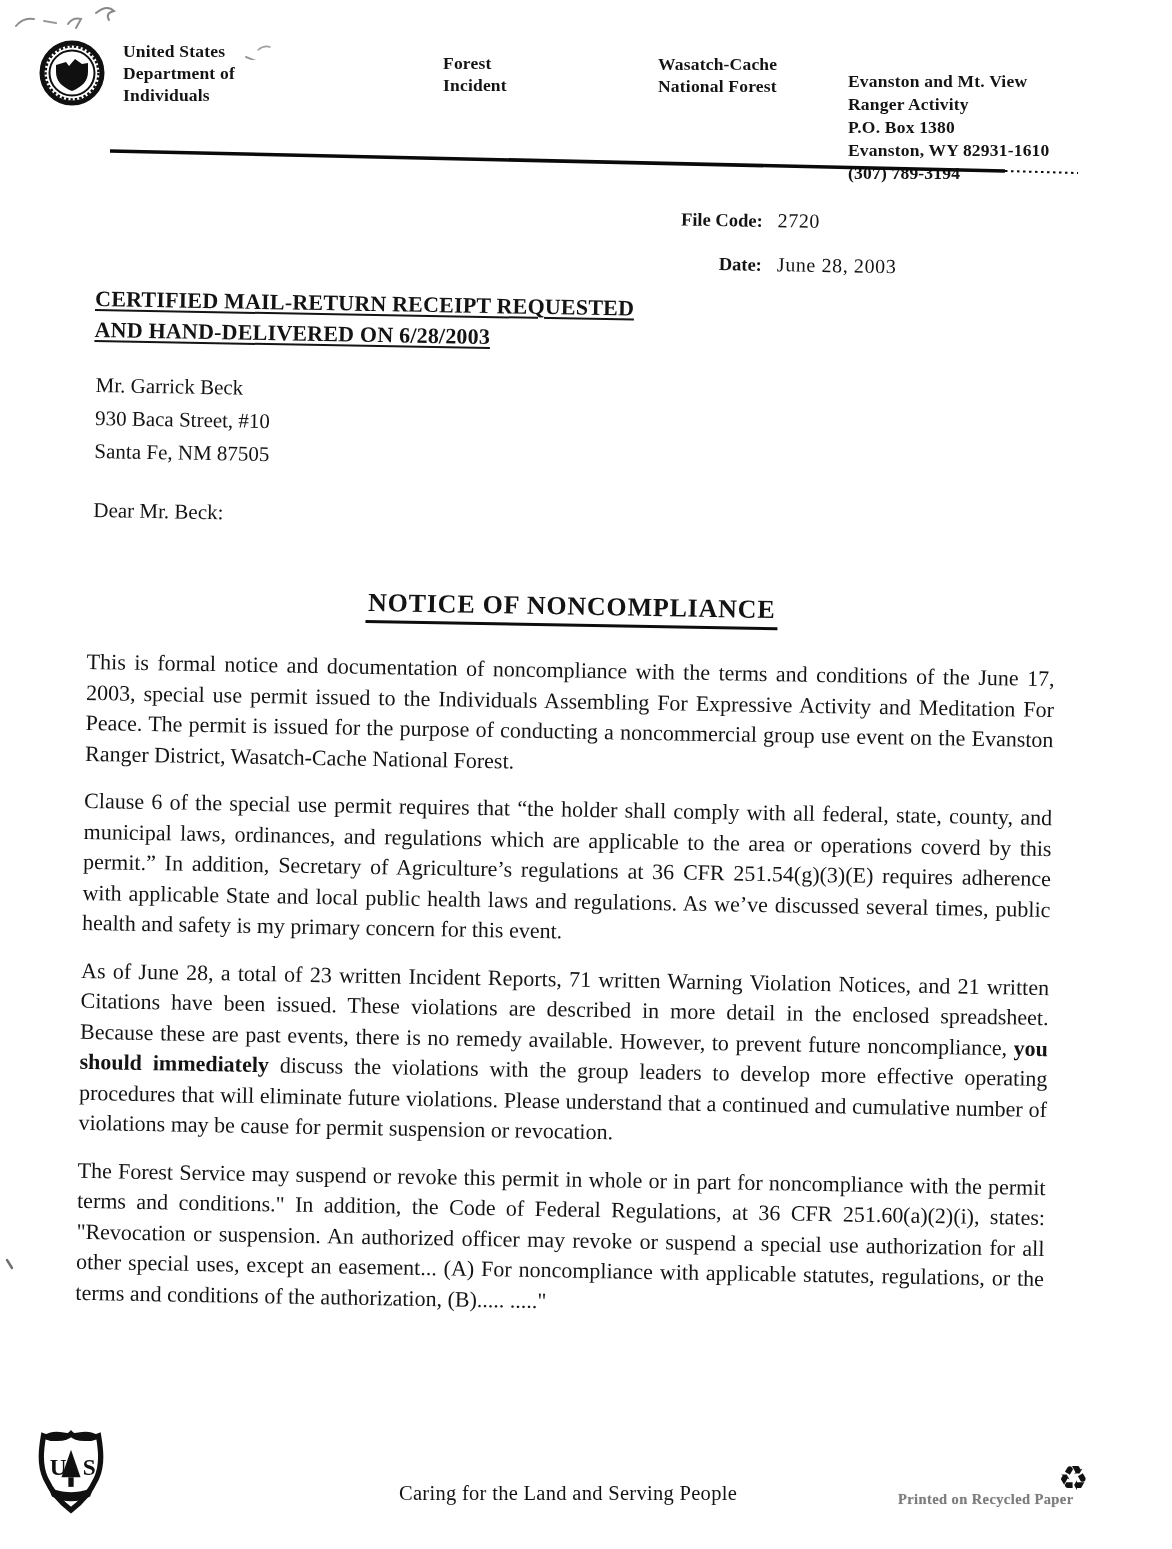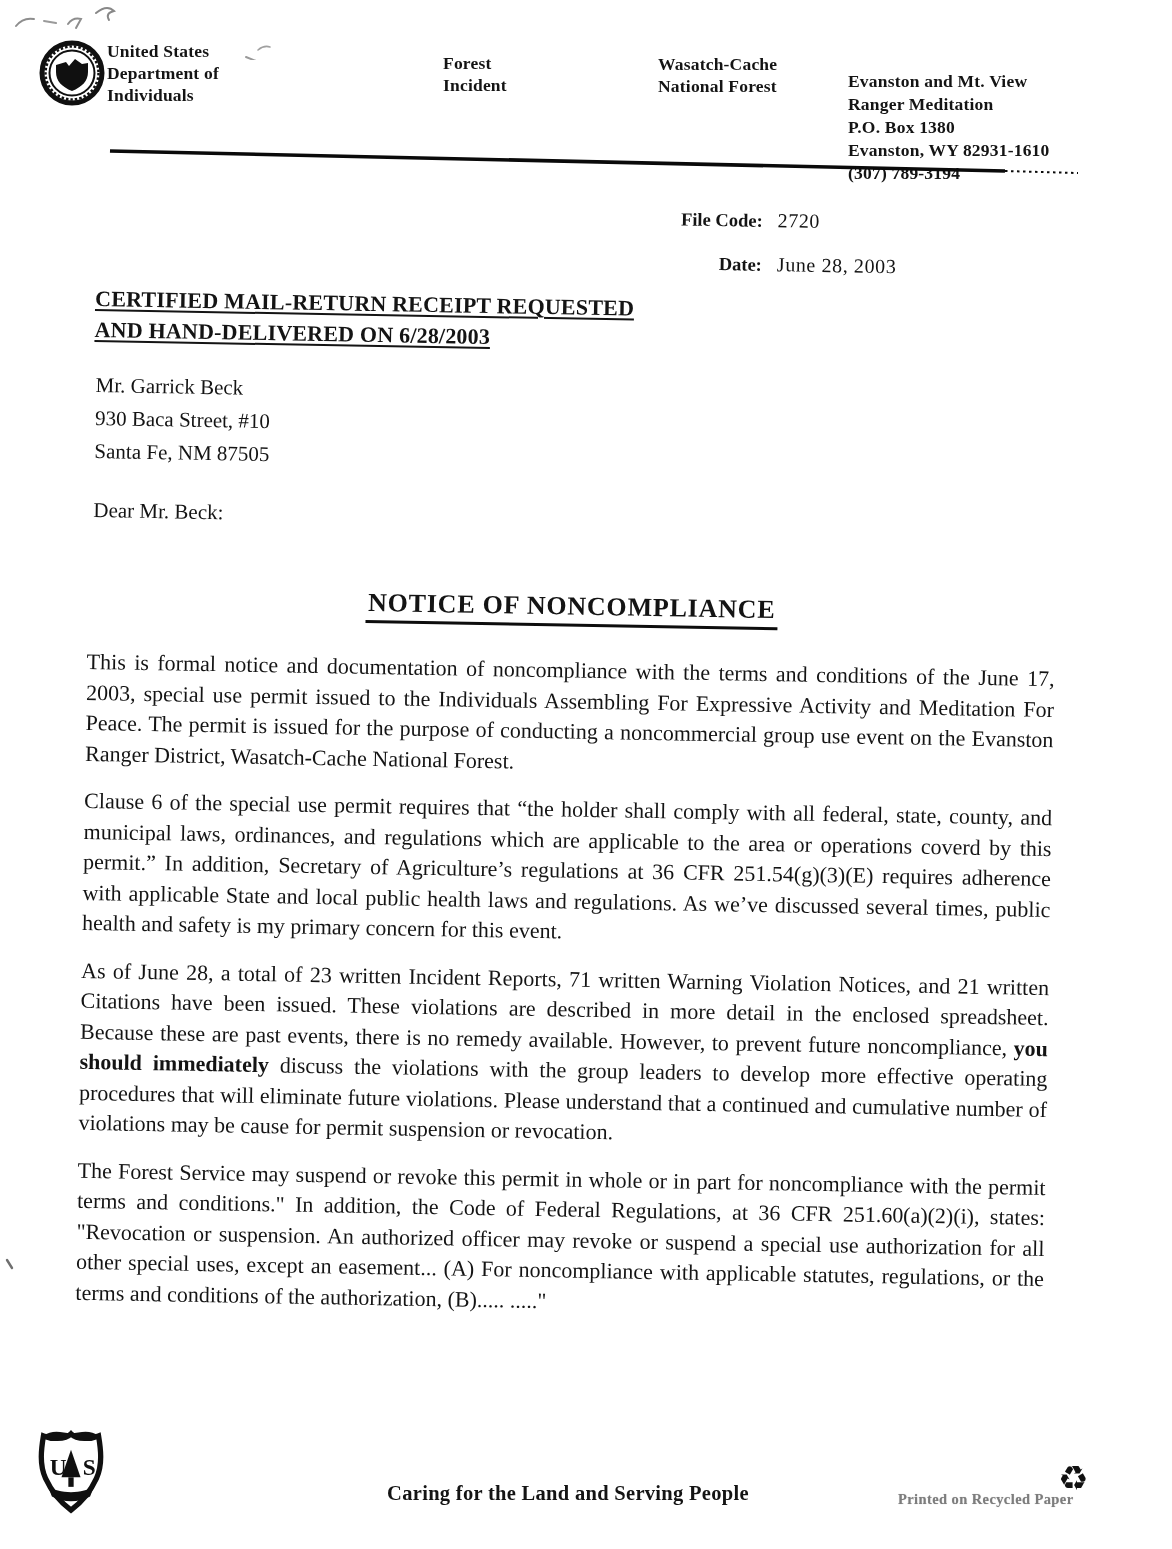--- a/index.html
+++ b/index.html
@@ -5,21 +5,21 @@
   * { box-sizing: border-box; }
   html,body { margin:0; padding:0; background:#e8e8e8; }
   .page {
     position:relative; width:1172px; height:1549px; margin:0 auto;
     background:#ffffff; overflow:hidden;
     font-family:"Liberation Serif", serif; color:#141414;
   }
 
   
   .hdr-col { position:absolute; font-weight:bold; font-size:17.5px; line-height:22px; letter-spacing:.2px; }
-  .hdr-agency   { left:107px; top:40px;  width:190px; }
+  .hdr-agency   { left:123px; top:40px;  width:190px; }
   .hdr-service  { left:443px; top:52px;  width:120px; }
   .hdr-forest   { left:630px; top:53px;  width:190px;margin-left:28px; }
   .hdr-district { left:848px; top:70px;  width:250px; line-height:23px; }
   .seal { position:absolute; left:38px; top:38px; }
 
   
   .artifact { position:absolute; pointer-events:none; }
 
   
   .letter {
@@ -43,21 +43,21 @@
     display:inline-block; font-size:26px; font-weight:bold; letter-spacing:.8px;
     border-bottom:3px solid #0d0d0d; padding:0 2px 2px 2px;
   }
 
   .body-copy { position:absolute; top:450px; left:0; width:968px; }
   .body-copy p { margin:0 0 17px 0; font-size:22px; line-height:30.5px; text-align:justify; }
   .body-copy b { font-weight:bold; }
 
   
   .fs-shield { position:absolute; left:36px; top:1428px; }
-  .motto { position:absolute; left:0; top:1482px; width:1136px; text-align:center; font-weight:bold; font-size:20.5px; letter-spacing:.3px; }
+  .motto { position:absolute; left:0; top:1482px; width:1136px; text-align:center; font-weight:normal; font-size:20.5px; letter-spacing:.3px; }
   .recycled-note { position:absolute; left:898px; top:1491px; font-size:14.5px; color:#7d7d7d; letter-spacing:.4px; text-shadow:0 0 1px #bdbdbd;font-weight:bold; }
   .recycle-glyph { position:absolute; left:1058px; top:1458px; font-family:"DejaVu Sans", sans-serif; font-size:34px; color:#111; }
 </style>
 </head>
 <body>
 
 <div class="page">
 
   <svg class="artifact" width="300" height="60" style="left:0;top:0">
     <path d="M16 26 q7 -9 18 -7" stroke="#8d8d8d" fill="none" stroke-width="2" stroke-linecap="round"></path>
@@ -88,21 +88,21 @@
   <div class="hdr-col hdr-service">
     <div>Forest</div>
     <div>Incident</div>
   </div>
   <div class="hdr-col hdr-forest">
     <div>Wasatch-Cache</div>
     <div>National Forest</div>
   </div>
   <div class="hdr-col hdr-district">
     <div>Evanston and Mt. View</div>
-    <div>Ranger Meditation</div>
+    <div>Ranger Activity</div>
     <div>P.O. Box 1380</div>
     <div>Evanston, WY 82931-1610</div>
     <div>(307) 789-3194</div>
   </div>
 
   <svg class="artifact" width="1172" height="200" style="left:0;top:0">
     <line x1="110" y1="151" x2="1005" y2="171" stroke="#0a0a0a" stroke-width="3.6"></line>
     <line x1="1005" y1="171" x2="1078" y2="173" stroke="#0a0a0a" stroke-width="2" stroke-dasharray="2.5 3.5"></line>
   </svg>
 

